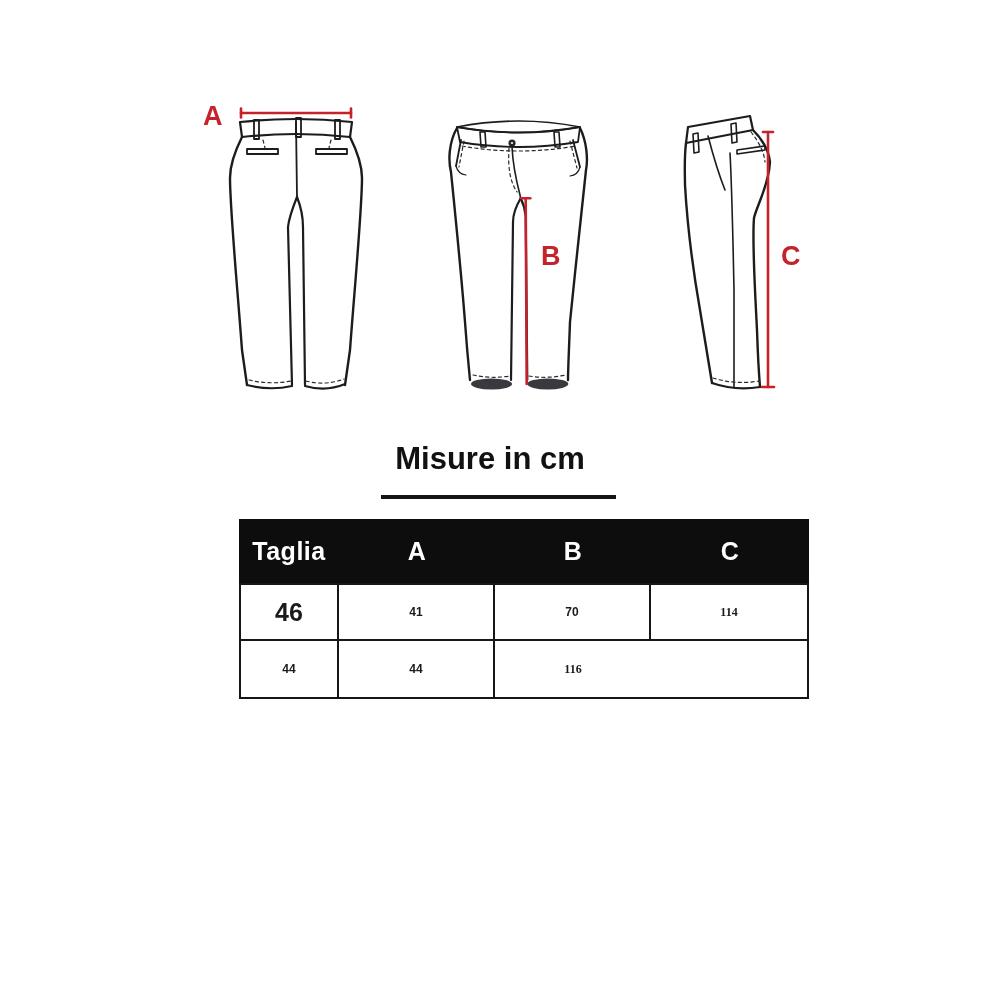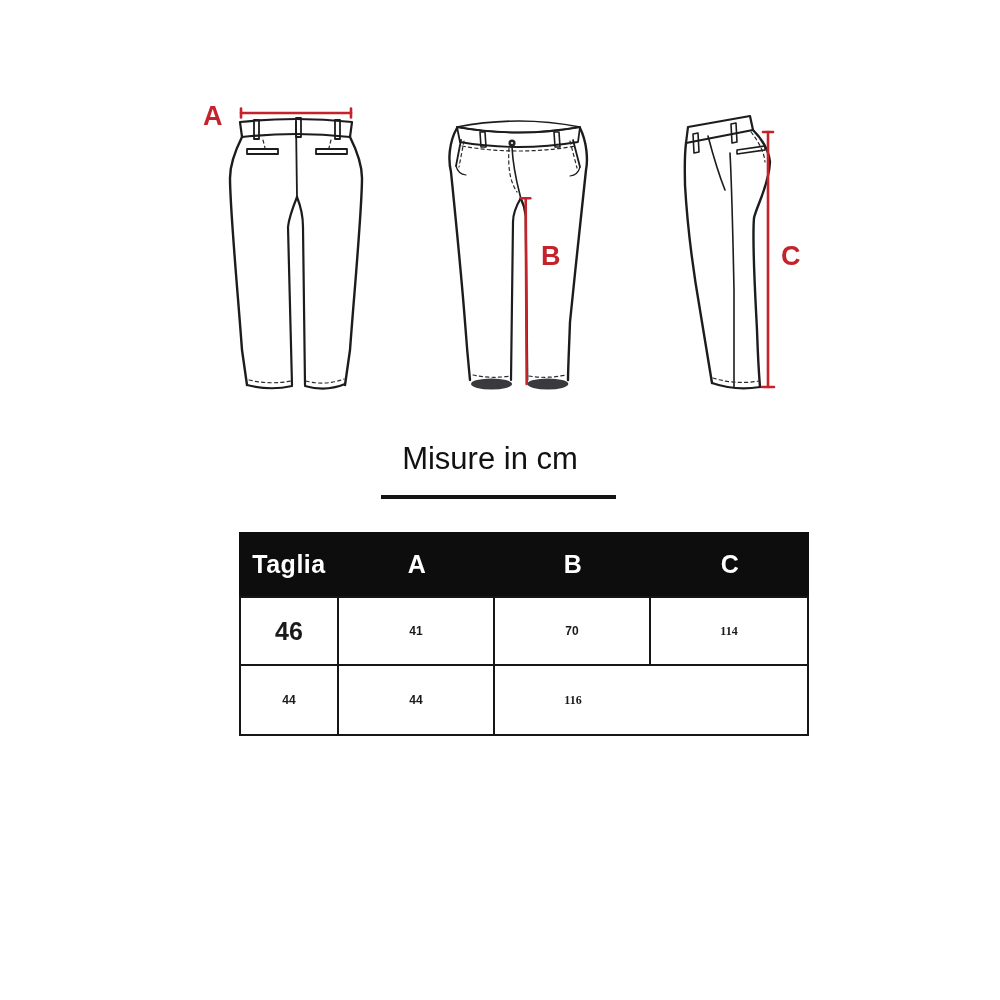--- a/index.html
+++ b/index.html
@@ -6,30 +6,30 @@
   .page{
     position:relative;width:1000px;height:1000px;background:#ffffff;overflow:hidden;
     font-family:"Liberation Sans", sans-serif;color:#1c1c1e;
   }
   .drawing{position:absolute;}
   .measure-letter{
     position:absolute;font-size:27px;font-weight:800;color:#c4232b;
     letter-spacing:0.5px;line-height:1;
   }
   .title-wrap{position:absolute;left:320px;top:441px;width:340px;text-align:center;}
-  .title-text{font-size:31px;font-weight:400;color:#111;letter-spacing:0px;}
+  .title-text{font-size:31px;font-weight:700;color:#111;letter-spacing:0px;}
   .title-rule{position:absolute;left:381px;top:495px;width:235px;height:4px;background:#141414;}
-  .size-table{position:absolute;left:239px;top:519px;width:570px;box-sizing:border-box;margin-top:13px;}
+  .size-table{position:absolute;left:239px;top:519px;width:570px;box-sizing:border-box;}
   .thead{
     display:grid;grid-template-columns:100px 156px 156px 158px;
     background:#0d0d0d;color:#ffffff;height:64px;align-items:center;box-sizing:border-box;
   }
   .thead .cell{text-align:center;font-weight:800;font-size:25px;letter-spacing:0.5px;}
   .tbody{border:2px solid #161616;box-sizing:border-box;background:#fff;}
-  .trow{display:grid;grid-template-columns:98px 156px 156px 156px;height:68px;box-sizing:border-box;}
+  .trow{display:grid;grid-template-columns:98px 156px 156px 156px;height:56px;box-sizing:border-box;}
   .trow.first{border-bottom:2px solid #161616;}
   .tbody .cell{
     display:flex;align-items:center;justify-content:center;
     border-right:2px solid #161616;box-sizing:border-box;
     font-weight:700;font-size:12px;color:#1a1a1a;
   }
   .tbody .cell:last-child{border-right:none;font-family:Liberation Serif, serif;}
   .tbody .cell.size{font-size:25px;font-weight:800;}
   svg .ink{stroke:#1c1c1e;fill:none;stroke-linecap:round;stroke-linejoin:round;}
   svg .dash{stroke:#2a2a2c;fill:none;stroke-width:1.2;stroke-dasharray:3.2 3.2;stroke-linecap:round;}

